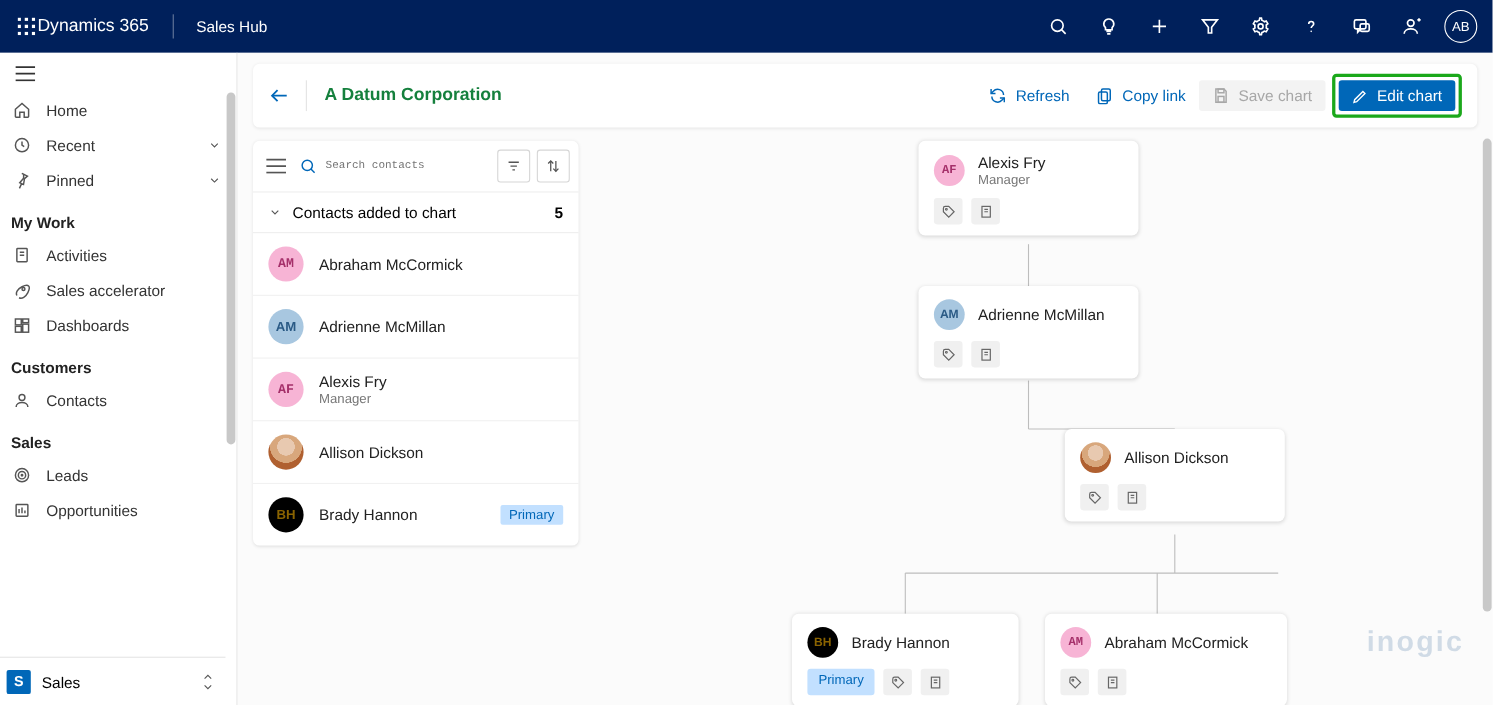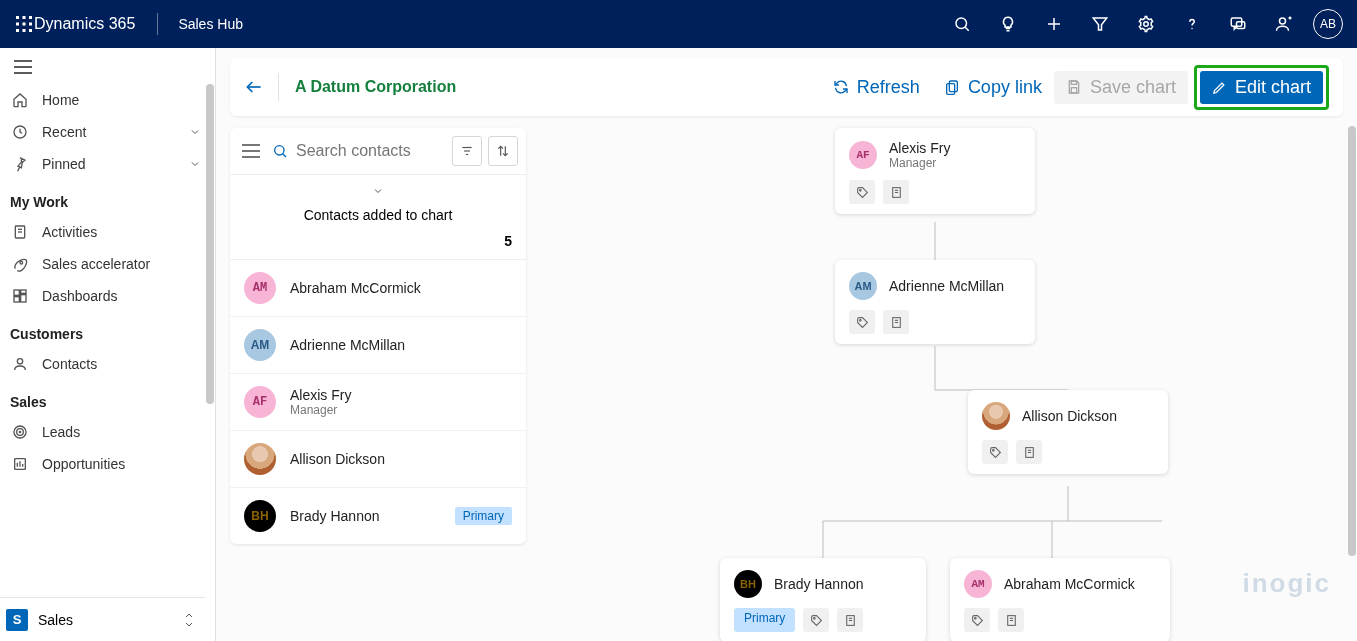--- a/index.html
+++ b/index.html
@@ -29,36 +29,36 @@
   .area-switch .sq { width:22px;height:22px;background:#0067b8;color:#fff;display:flex;align-items:center;justify-content:center;font-weight:600;font-size:13px;border-radius:2px;}
   .area-switch .lbl { font-size:14px; }
   .area-switch .updown { margin-left:auto; margin-right:10px; color:#555;}
 
   .main { flex:1; position:relative; background:#fbfbfb;}
   .pagebar { margin: 10px 14px 0 14px; height:58px; background:#fff; border-radius:6px; box-shadow:0 1px 3px rgba(0,0,0,.08); display:flex; align-items:center; padding:0 14px;}
   .pagebar .back { color:#0067b8; cursor:pointer; padding-right:14px;}
   .pagebar .vline { width:1px;height:28px;background:#e3e3e3; margin-right:16px;}
   .pagebar h1 { font-size:16px; font-weight:600; color:#15803d;}
   .pagebar .pbspacer{flex:1;}
-  .pbtn { display:flex; align-items:center; gap:8px; font-size:18px; padding:6px 12px; border-radius:3px; cursor:pointer;}
+  .pbtn { display:flex; align-items:center; gap:8px; font-size:14px; padding:6px 12px; border-radius:3px; cursor:pointer;}
   .pbtn.link { color:#0067b8;}
   .pbtn.disabled { color:#a7a7a7; background:#f3f3f3; cursor:default;}
   .pbtn.primary { background:#0067b8; color:#fff;}
   .editwrap{ border:3px solid #1ba81b; border-radius:4px; padding:3px; margin-left:6px;}
 
   .content { position:absolute; top:80px; left:14px; right:14px; bottom:0;}
 
   
   .panel { width: 296px; background:#fff; border-radius:6px; box-shadow:0 1px 3px rgba(0,0,0,.1); position:absolute; left:0; top:0;}
   .panel .searchrow{ display:flex; align-items:center; padding:8px 8px; gap:6px;}
   .panel .searchrow .menu{cursor:pointer;color:#555;padding:4px;}
   .panel .searchwrap{ flex:1; display:flex; align-items:center; gap:8px; padding:4px 2px;}
-  .panel .searchwrap input{ border:none; outline:none; font-size:16px; width:100%;}
+  .panel .searchwrap input{ border:none; outline:none; font-size:10px; width:100%;font-family:Liberation Mono, monospace;}
   .panel .sqbtn{ width:30px;height:30px;border:1px solid #d6d6d6;border-radius:3px;display:flex;align-items:center;justify-content:center;color:#555;cursor:pointer;}
-  .panel .grouphdr{display:flex;align-items:center;padding:10px 14px;border-top:1px solid #eee;border-bottom:1px solid #eee;font-size:14px;gap:10px;cursor:pointer;flex-direction:column;}
+  .panel .grouphdr{display:flex;align-items:center;padding:10px 14px;border-top:1px solid #eee;border-bottom:1px solid #eee;font-size:14px;gap:10px;cursor:pointer;}
   .panel .grouphdr .cnt{margin-left:auto;font-weight:600;}
   .contact{display:flex;align-items:center;padding:12px 14px;gap:14px;border-bottom:1px solid #f1f1f1;cursor:pointer;}
   .contact:last-child{border-bottom:none;}
   .contact .name{font-size:14px;color:#222;}
   .contact .role{font-size:12px;color:#777;}
   .tag-primary{background:#c2e0ff;color:#0067b8;font-size:12px;padding:2px 8px;border-radius:2px;margin-left:auto;}
 
   .avatar{width:32px;height:32px;border-radius:50%;display:flex;align-items:center;justify-content:center;font-size:12px;font-weight:600;flex-shrink:0;}
   .av-pink{background:#f7b4d5;color:#a5306a;font-family:Liberation Mono, monospace;}
   .av-blue{background:#a8c7e0;color:#2a5a85;}

